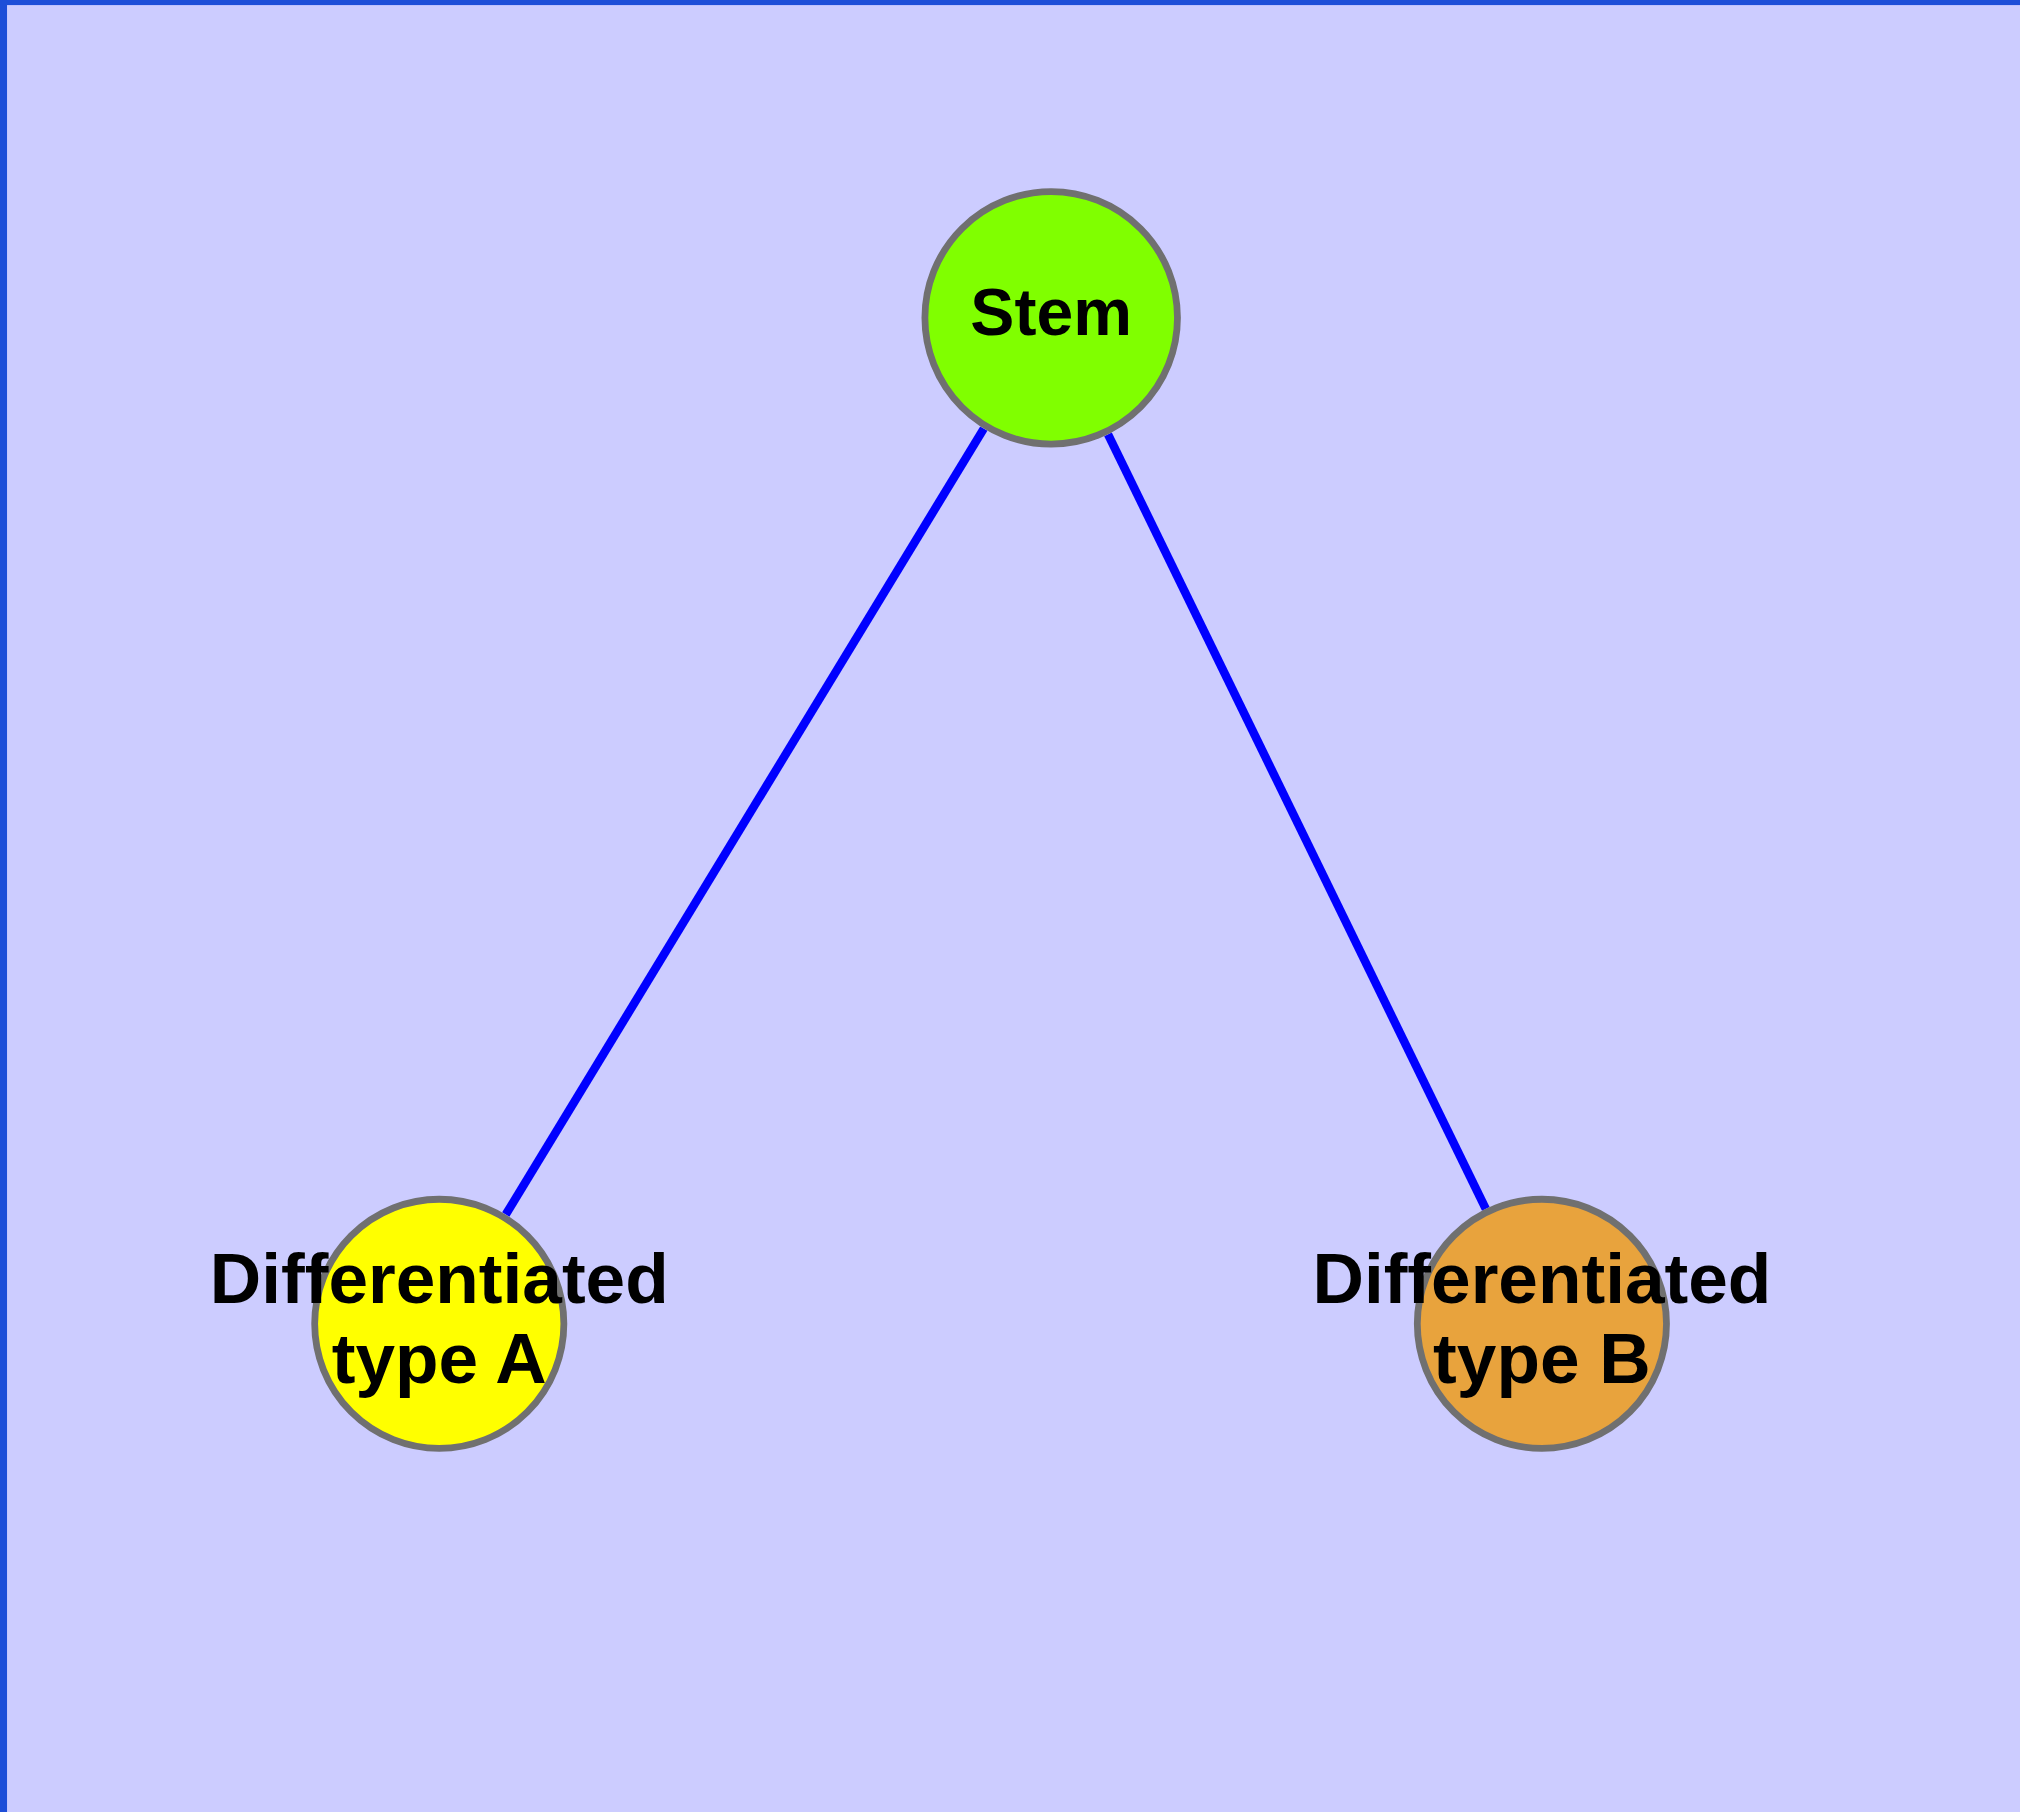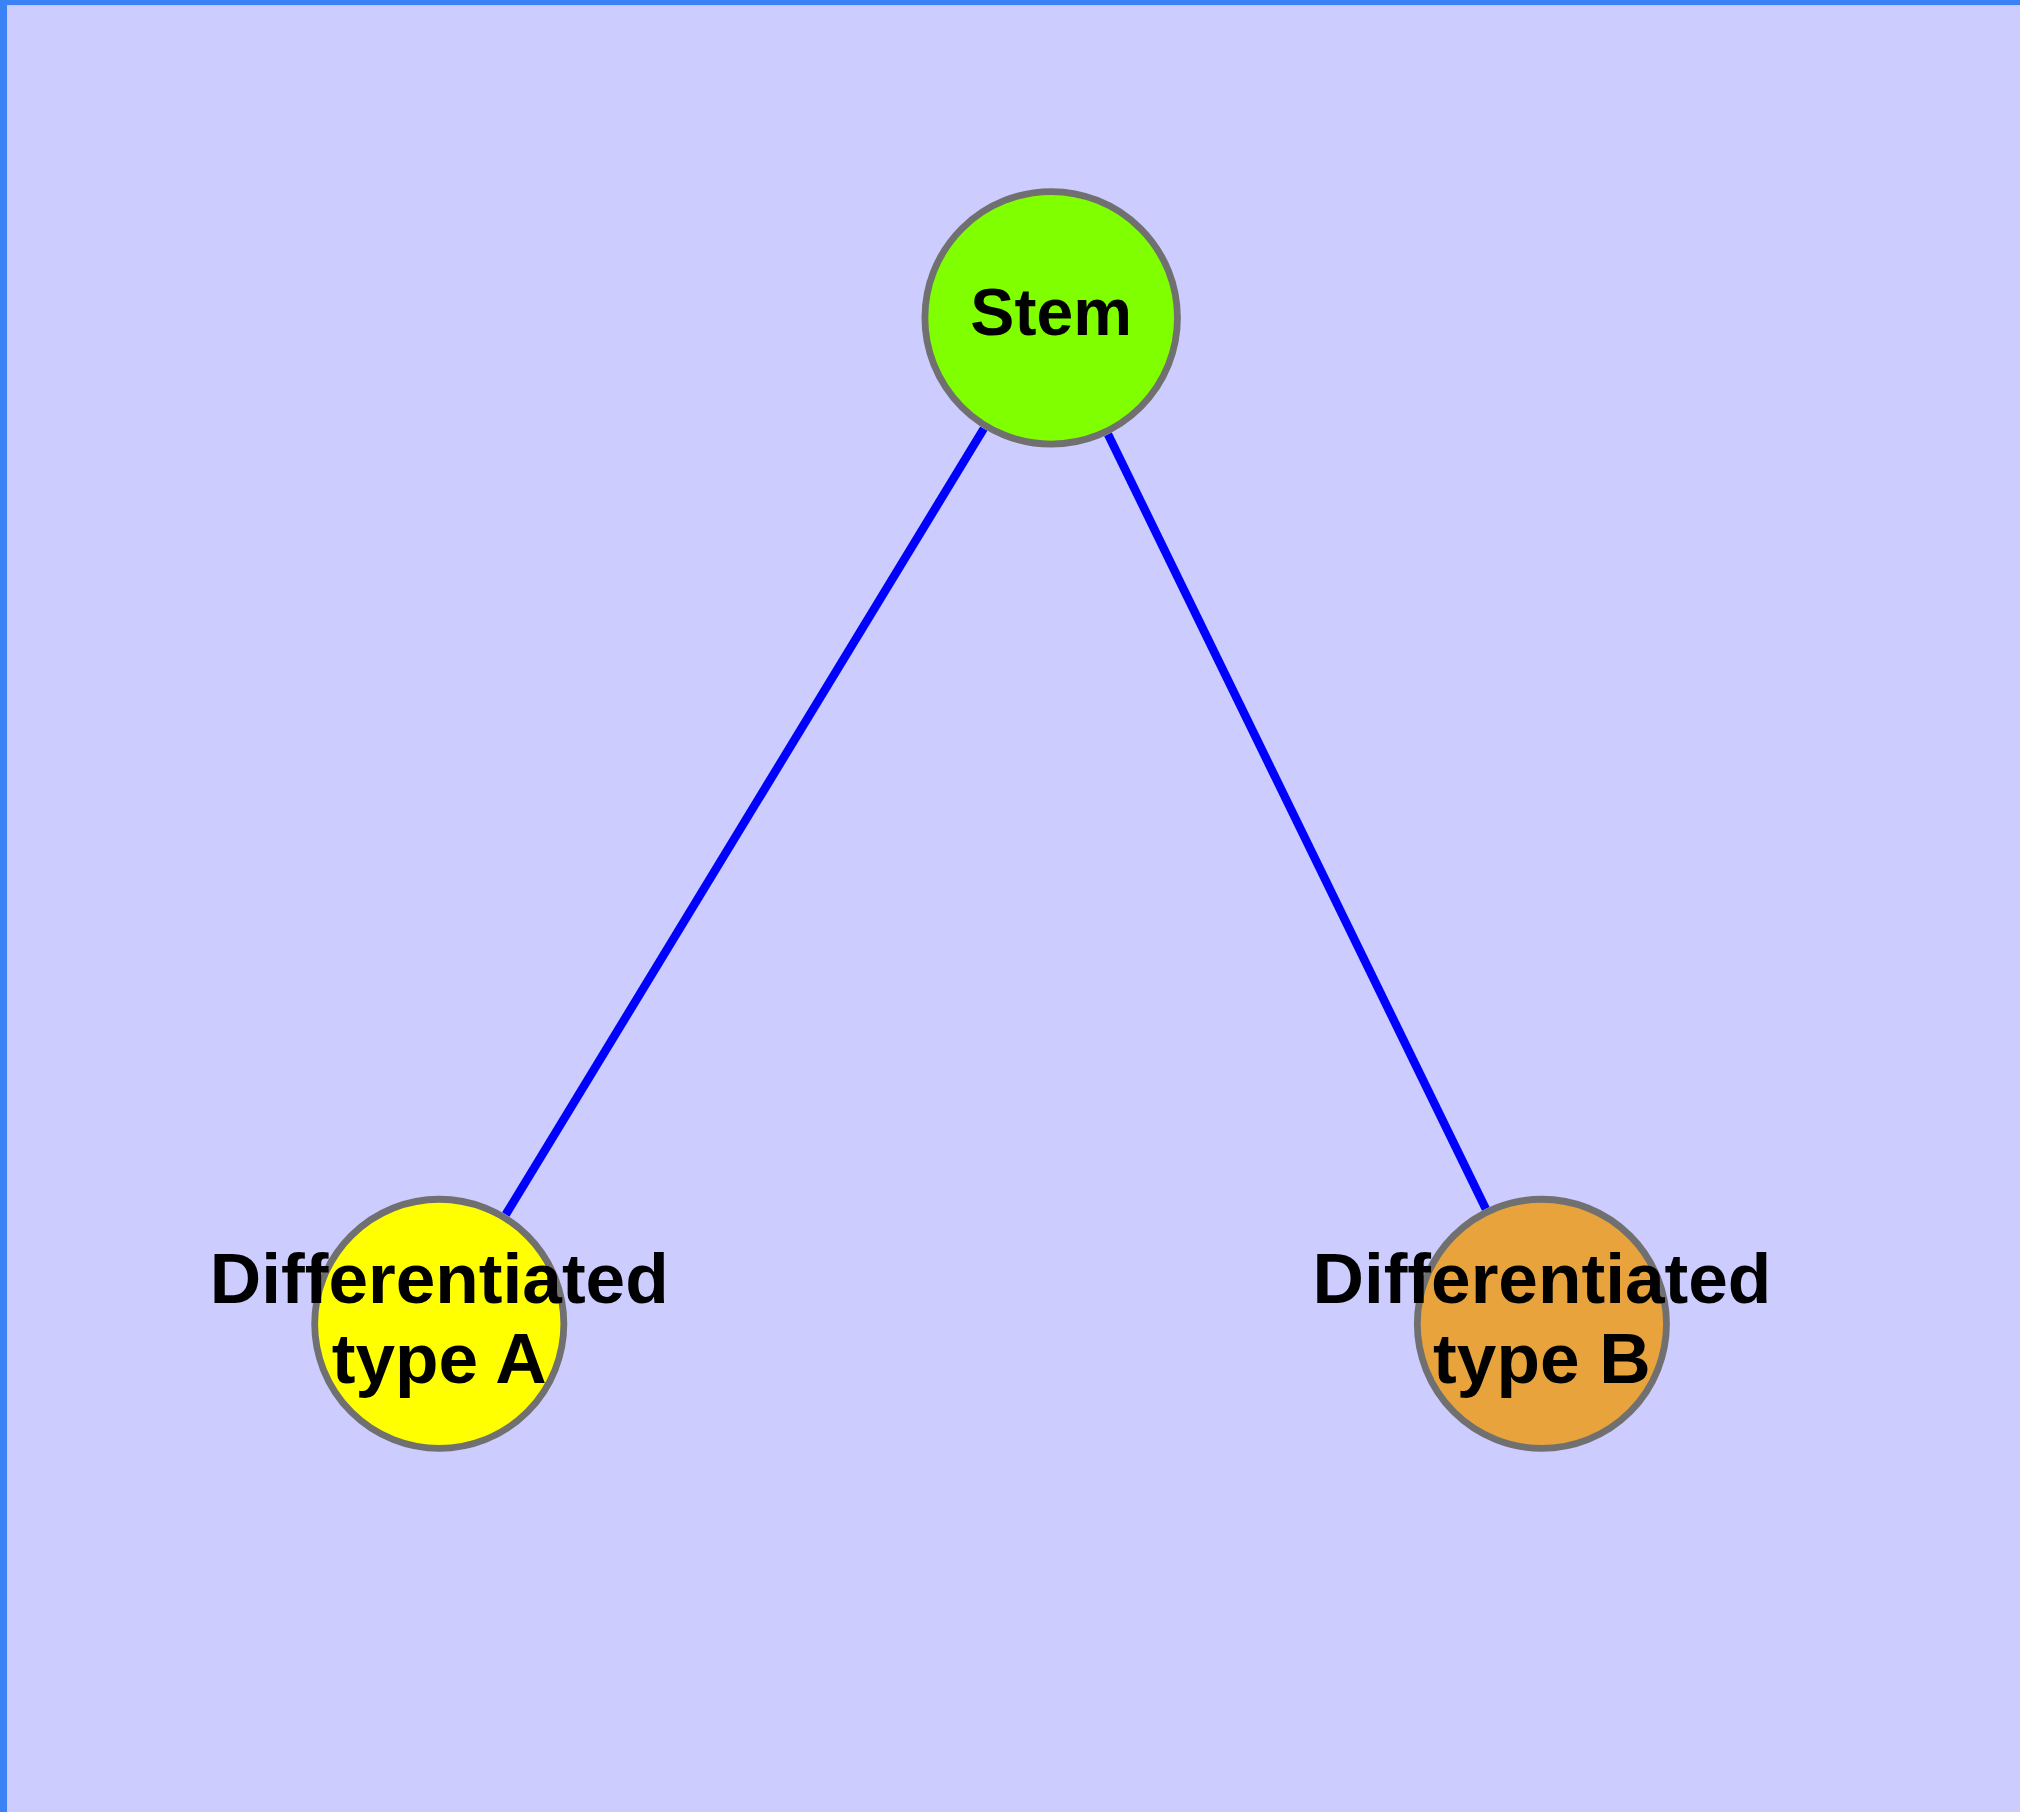--- a/index.html
+++ b/index.html
@@ -32,21 +32,21 @@
     fill: #000000;
     text-anchor: middle;
     dominant-baseline: middle;
     paint-order: normal;
     white-space: pre;
   }
 </style>
 </head>
 <body style="background: rgb(255, 255, 255);">
 
-<div id="graph-canvas" style="background: #3b82f6;">
+<div id="graph-canvas" style="background: #1d4ed8;">
   <svg id="graph-svg" width="2021" height="1812" xmlns="http://www.w3.org/2000/svg" viewBox="0 0 2384 2138">
     <rect id="bg-rect" x="8" y="6" width="2376" height="2132" fill="#CCCCFF"></rect>
     <g id="edge-layer">
         <line x1="1160.490044510836" y1="505.7178908111325" x2="596.4706096657762" y2="1432.990839787706" stroke="#0000FF" stroke-width="10" stroke-linecap="butt"></line>
         <line x1="1307.076533226641" y1="512.5126855613522" x2="1752.800284201158" y2="1426.2848658838943" stroke="#0000FF" stroke-width="10" stroke-linecap="butt"></line>
       </g>
     <g id="node-layer">
         <g>
           <circle cx="1240" cy="375" r="149" fill="#80FF00" stroke="#707070" stroke-width="8"></circle>
           <text class="node-label" x="1240" y="375" font-size="78" fill="#000000"><tspan x="1240" dy="0">Stem</tspan></text>

